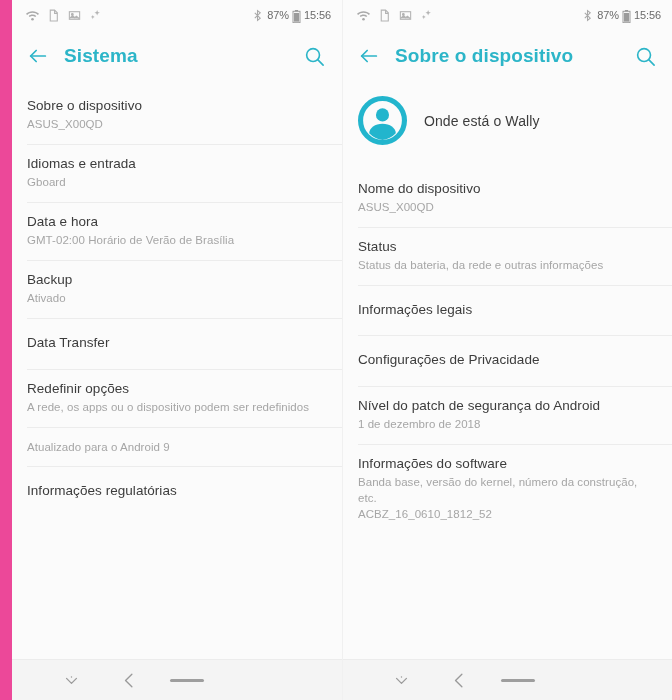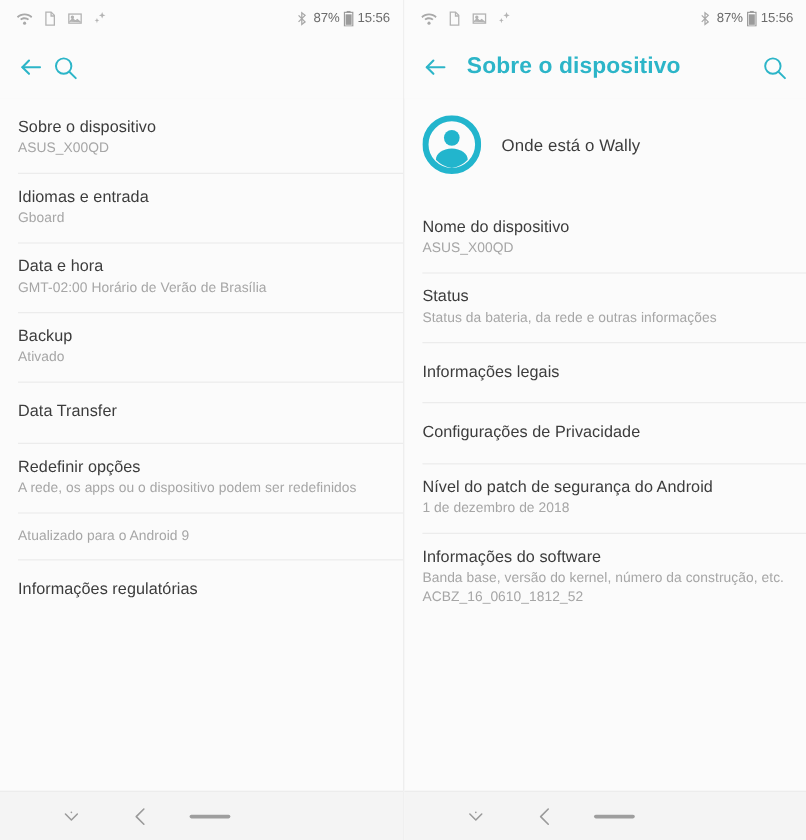--- a/index.html
+++ b/index.html
@@ -9,22 +9,23 @@
     height: 700px;
     background: #ffffff;
     font-family: "Liberation Sans", "DejaVu Sans", sans-serif;
     overflow: hidden;
   }
 
   .screen {
     width: 672px;
     height: 700px;
     display: flex;
-    background: #737373;
+    background: #ec4899;
     position: relative;
+    padding-left: 12px;
   }
 
   .panel {
     width: 336px;
     height: 700px;
     background: #fafafa;
     display: flex;
     flex-direction: column;
     position: relative;
   }
@@ -216,20 +217,21 @@
       </div>
     </div>
 
     <div class="appbar">
       <div class="back-btn">
         <svg viewBox="0 0 24 24" width="22" height="22" fill="none" stroke="#2cb5c8" stroke-width="1.9" stroke-linecap="round" stroke-linejoin="round">
             <path d="M20 12H4"></path>
             <path d="M10 6l-6 6 6 6"></path>
           </svg>
       </div>
+      <div class="appbar-title">Sistema</div>
       <div class="search-btn">
         <svg viewBox="0 0 24 24" width="23" height="23" fill="none" stroke="#2cb5c8" stroke-width="1.7" stroke-linecap="round">
             <circle cx="10.5" cy="10.5" r="6.7"></circle>
             <path d="M15.6 15.6L21 21"></path>
           </svg>
       </div>
     </div>
 
     <div class="list">
       <div class="row">

